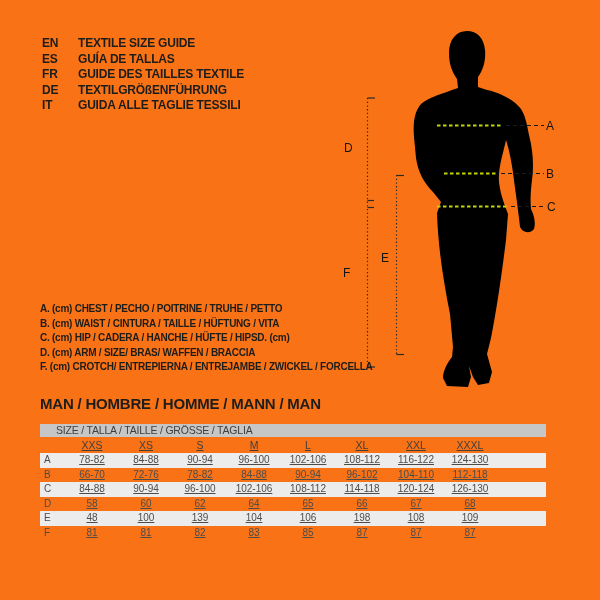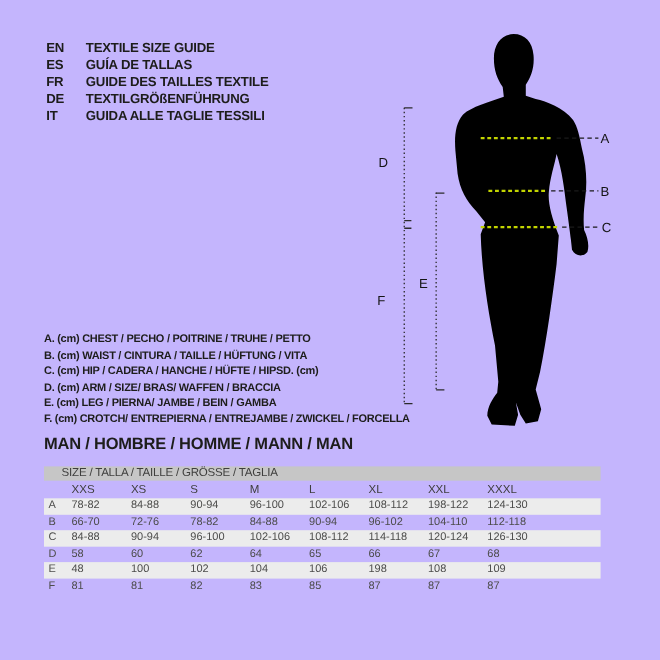--- a/index.html
+++ b/index.html
@@ -1,17 +1,17 @@
 <!DOCTYPE html>
 <html><head>
 <meta charset="utf-8">
 <style>
   html,body{margin:0;padding:0;background:#ffffff;}
   .sheet{
-    position:relative;width:600px;height:600px;background:#c4b5fd;overflow:hidden;
+    position:relative;width:600px;height:600px;background:#f97316;overflow:hidden;
     font-family:"Liberation Sans",sans-serif;
   }
   
   .lang-list{position:absolute;left:42px;top:36px;}
   .lang-row{display:flex;line-height:15.6px;font-size:12px;font-weight:700;
     color:#1d1d1b;letter-spacing:-0.2px;white-space:nowrap;}
   .lang-code{width:36px;flex:0 0 36px;}
   
   .figure-svg{position:absolute;left:330px;top:20px;width:250px;height:385px;}
   .figure-svg text{font-family:"Liberation Sans",sans-serif;font-size:12px;fill:#141414;}
@@ -21,21 +21,21 @@
     letter-spacing:-0.25px;white-space:nowrap;}
   .gender-line{position:absolute;left:40px;top:395px;font-size:15px;font-weight:700;
     color:#1d1d1b;letter-spacing:-0.2px;white-space:nowrap;}
   
   .size-table{position:absolute;left:40px;top:424px;width:506px;font-size:10px;color:#4c4c4b;}
   .table-title{height:13px;line-height:13px;background:#c6c6c6;color:#3e3e3d;
     font-size:10.5px;padding-left:16px;letter-spacing:-0.2px;box-sizing:border-box;white-space:nowrap;}
   .t-head{display:flex;height:16px;line-height:17px;font-size:10.5px;color:#3e3e3d;}
   .t-row{display:flex;height:14.5px;line-height:14.5px;}
   .t-row.striped{background:#ececec;}
-  .cell{flex:0 0 54px;width:54px;text-align:left;}
+  .cell{flex:0 0 54px;width:54px;text-align:center;text-decoration:underline;}
   .cell-label{flex:0 0 25px;width:25px;padding-left:4px;box-sizing:border-box;text-align:left;}
   .cell-spacer{flex:1;}
 </style>
 </head>
 <body>
 
 <div class="sheet">
 
   <div class="lang-list">
     <div class="lang-row">
@@ -103,21 +103,20 @@
     <text x="344" y="152">D</text>
     <text x="381" y="262">E</text>
     <text x="343" y="277">F</text>
   </svg>
 
   <div class="legend">
     <div class="legend-item">A. (cm) CHEST / PECHO / POITRINE / TRUHE / PETTO</div>
     <div class="legend-item">B. (cm) WAIST / CINTURA / TAILLE / HÜFTUNG / VITA</div>
     <div class="legend-item">C. (cm) HIP / CADERA / HANCHE / HÜFTE / HIPSD. (cm)</div>
     <div class="legend-item">D. (cm) ARM / SIZE/ BRAS/ WAFFEN / BRACCIA</div>
-    <div class="legend-item">E. (cm) LEG / PIERNA/ JAMBE / BEIN / GAMBA</div>
     <div class="legend-item">F. (cm) CROTCH/ ENTREPIERNA / ENTREJAMBE / ZWICKEL / FORCELLA</div>
   </div>
   <div class="gender-line">MAN / HOMBRE / HOMME / MANN / MAN</div>
 
   <div class="size-table">
     <div class="table-title">SIZE / TALLA / TAILLE / GRÖSSE / TAGLIA</div>
     <div class="t-head">
       <span class="cell-label"></span>
       <span class="cell">XXS</span>
       <span class="cell">XS</span>
@@ -130,21 +129,21 @@
       <span class="cell-spacer"></span>
     </div>
     <div class="t-row striped">
       <span class="cell-label">A</span>
       <span class="cell">78-82</span>
       <span class="cell">84-88</span>
       <span class="cell">90-94</span>
       <span class="cell">96-100</span>
       <span class="cell">102-106</span>
       <span class="cell">108-112</span>
-      <span class="cell">198-122</span>
+      <span class="cell">116-122</span>
       <span class="cell">124-130</span>
       <span class="cell-spacer"></span>
     </div>
     <div class="t-row">
       <span class="cell-label">B</span>
       <span class="cell">66-70</span>
       <span class="cell">72-76</span>
       <span class="cell">78-82</span>
       <span class="cell">84-88</span>
       <span class="cell">90-94</span>
@@ -174,21 +173,21 @@
       <span class="cell">65</span>
       <span class="cell">66</span>
       <span class="cell">67</span>
       <span class="cell">68</span>
       <span class="cell-spacer"></span>
     </div>
     <div class="t-row striped">
       <span class="cell-label">E</span>
       <span class="cell">48</span>
       <span class="cell">100</span>
-      <span class="cell">102</span>
+      <span class="cell">139</span>
       <span class="cell">104</span>
       <span class="cell">106</span>
       <span class="cell">198</span>
       <span class="cell">108</span>
       <span class="cell">109</span>
       <span class="cell-spacer"></span>
     </div>
     <div class="t-row">
       <span class="cell-label">F</span>
       <span class="cell">81</span>

